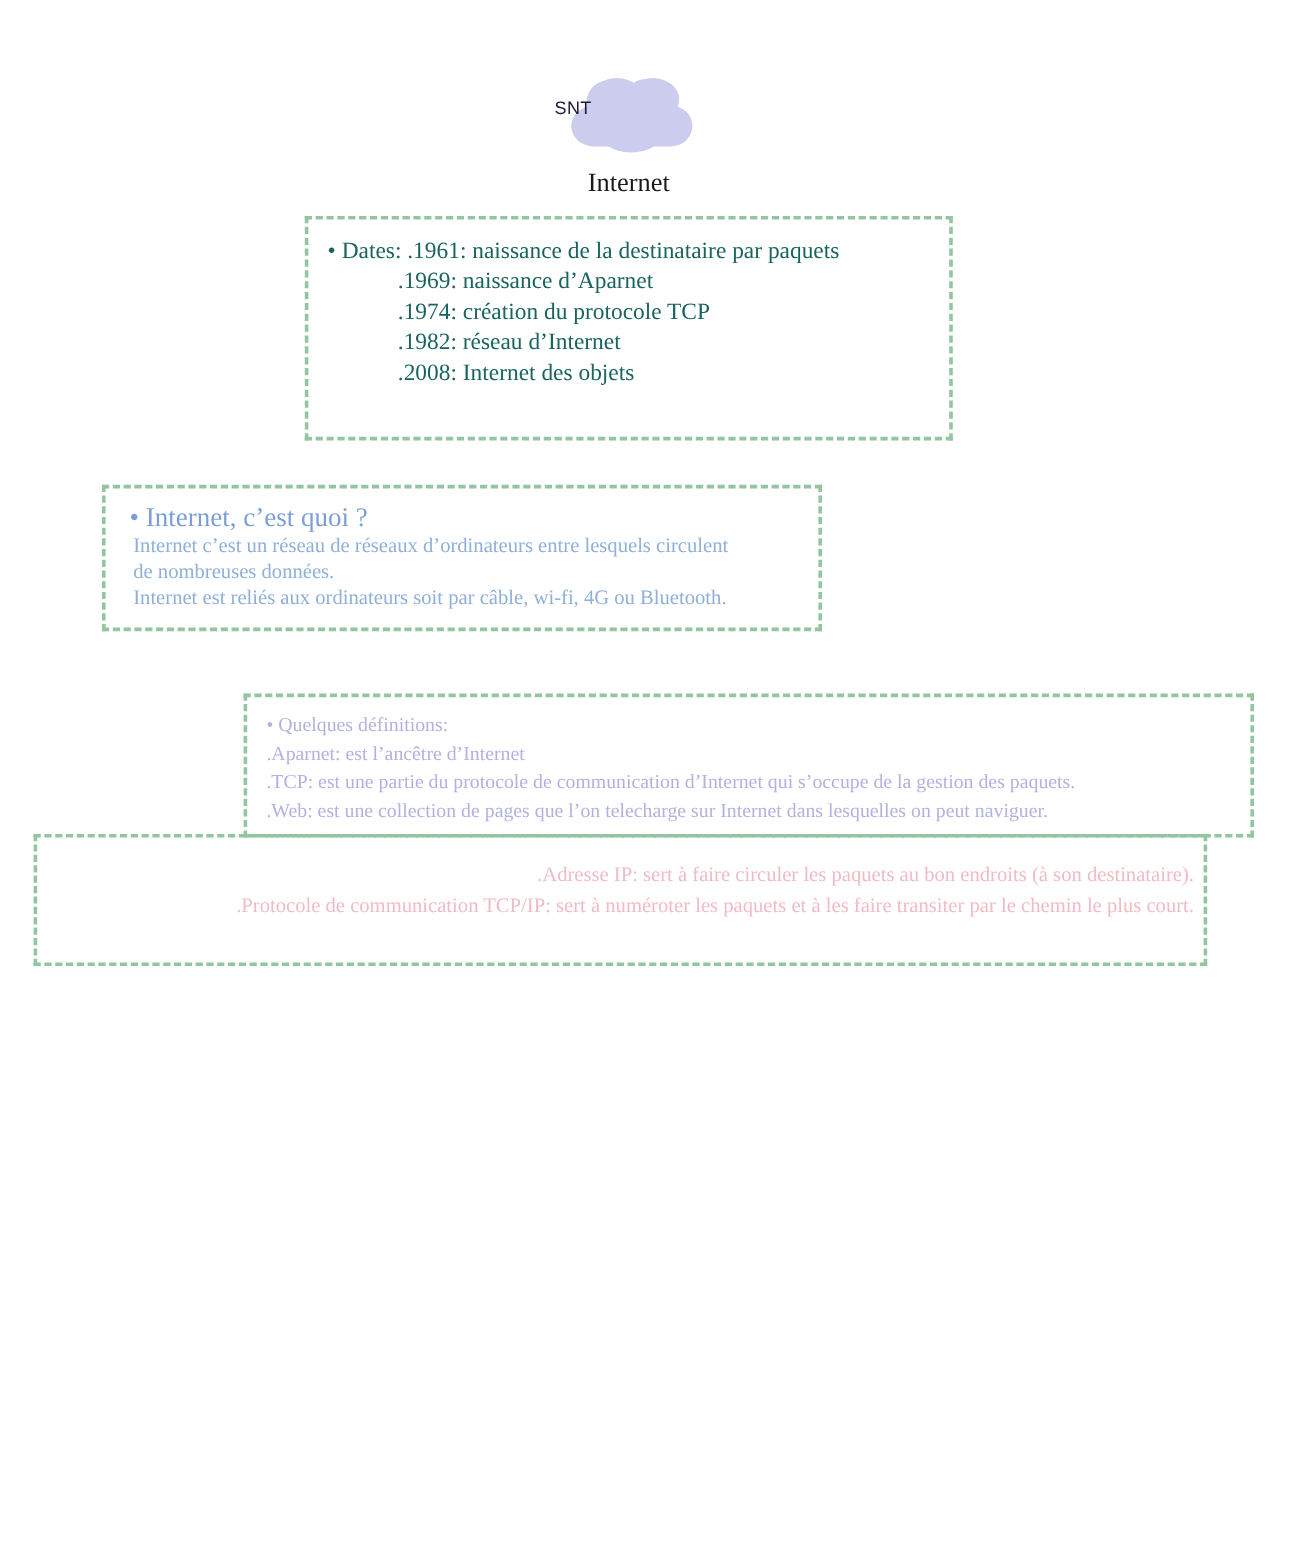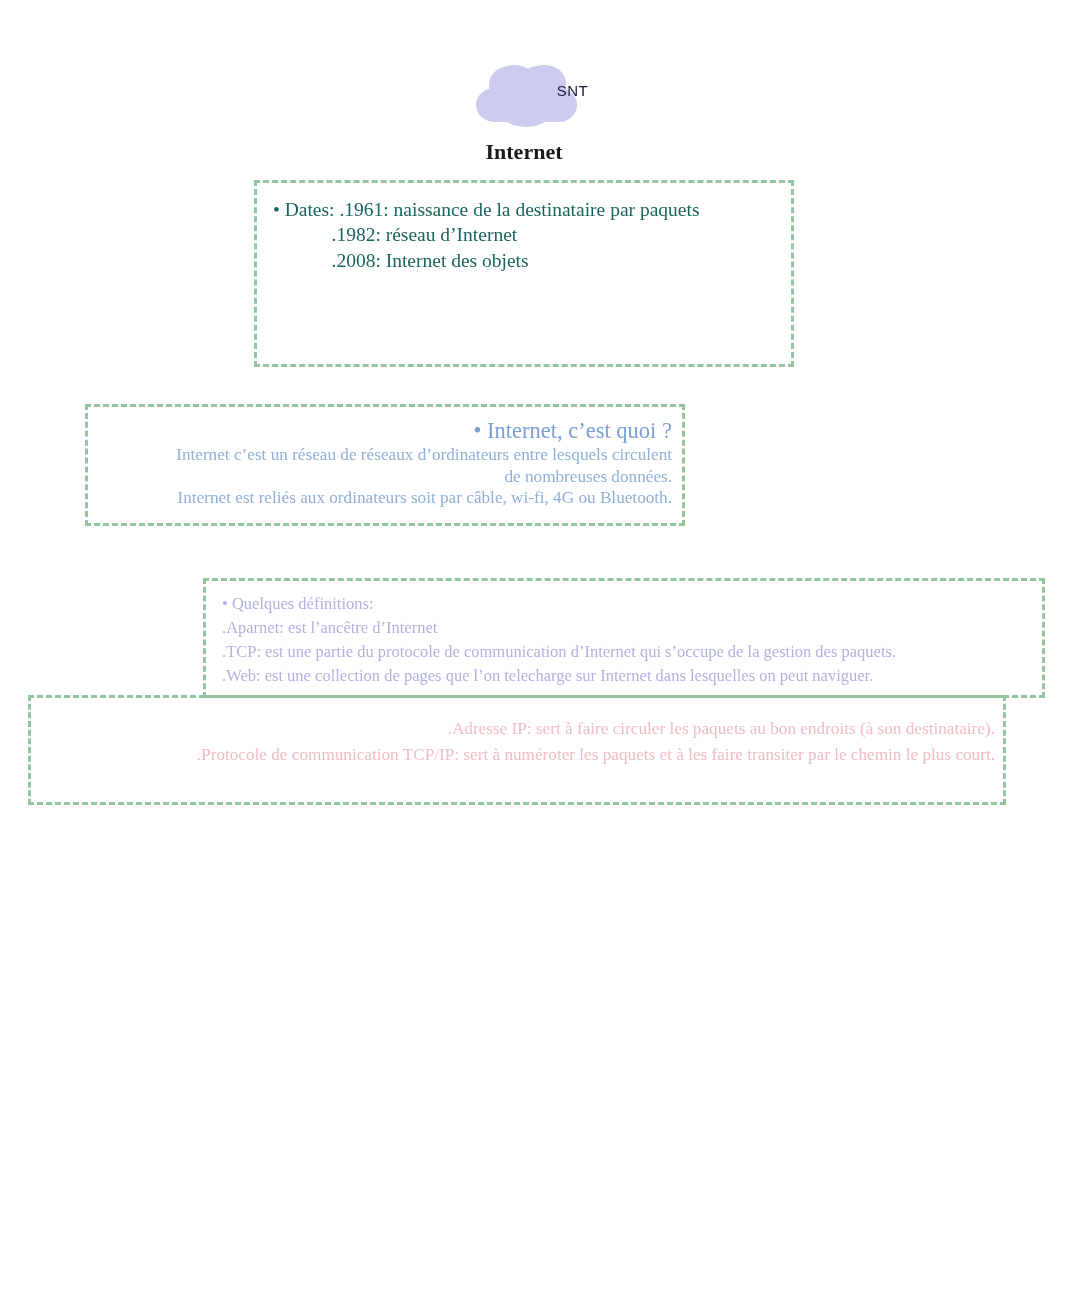--- a/index.html
+++ b/index.html
@@ -26,38 +26,37 @@
   #cloud-svg {
     position: absolute;
     left: 0;
     top: 0;
   }
   #cloud-label {
     position: absolute;
     left: 0;
     top: 24px;
     width: 126px;
-    text-align: right;
+    text-align: left;
     font-family: "Liberation Sans", sans-serif;
     font-size: 15px;
     color: #1a1a3c;
     letter-spacing: 0.4px;
   }
 
   
   #page-title {
     position: absolute;
     left: 0;
     top: 139px;
     width: 1048px;
     text-align: center;
     font-family: "Liberation Serif", serif;
     font-size: 22px;
     color: #1a1a1a;
-    font-weight: bold;
   }
 
   
   .dashed-box {
     position: absolute;
     box-sizing: border-box;
     border: 3px dashed #93c6a0;
     background: transparent;
   }
 
@@ -77,21 +76,20 @@
     padding-left: 8px;
   }
 
   
   #box-whatis {
     left: 85px;
     top: 404px;
     width: 600px;
     height: 122px;
     padding: 10px 10px 8px 10px;
-    text-align: right;
   }
   #box-whatis .heading {
     font-size: 22.5px;
     line-height: 27px;
     color: #7b9fd4;
     padding-left: 10px;
     white-space: pre;
   }
   #box-whatis .line {
     font-size: 17.2px;
@@ -149,20 +147,22 @@
     <ellipse cx="97" cy="47" rx="18" ry="17" fill="#ccccee"></ellipse>
     <ellipse cx="64" cy="50" rx="28" ry="19" fill="#ccccee"></ellipse>
   </svg>
   <div id="cloud-label">SNT</div>
 </div>
 
 <div id="page-title">Internet</div>
 
 <div id="box-dates" class="dashed-box">
   <div class="line">• Dates: .1961: naissance de la destinataire par paquets</div>
+  <div class="line">            .1969: naissance d’Aparnet</div>
+  <div class="line">            .1974: création du protocole TCP</div>
   <div class="line">            .1982: réseau d’Internet</div>
   <div class="line">            .2008: Internet des objets</div>
 </div>
 
 <div id="box-whatis" class="dashed-box">
   <div class="heading">• Internet, c’est quoi ?</div>
   <div class="line">Internet c’est un réseau de réseaux d’ordinateurs entre lesquels circulent</div>
   <div class="line">de nombreuses données.</div>
   <div class="line">Internet est reliés aux ordinateurs soit par câble, wi-fi, 4G ou Bluetooth.</div>
 </div>

